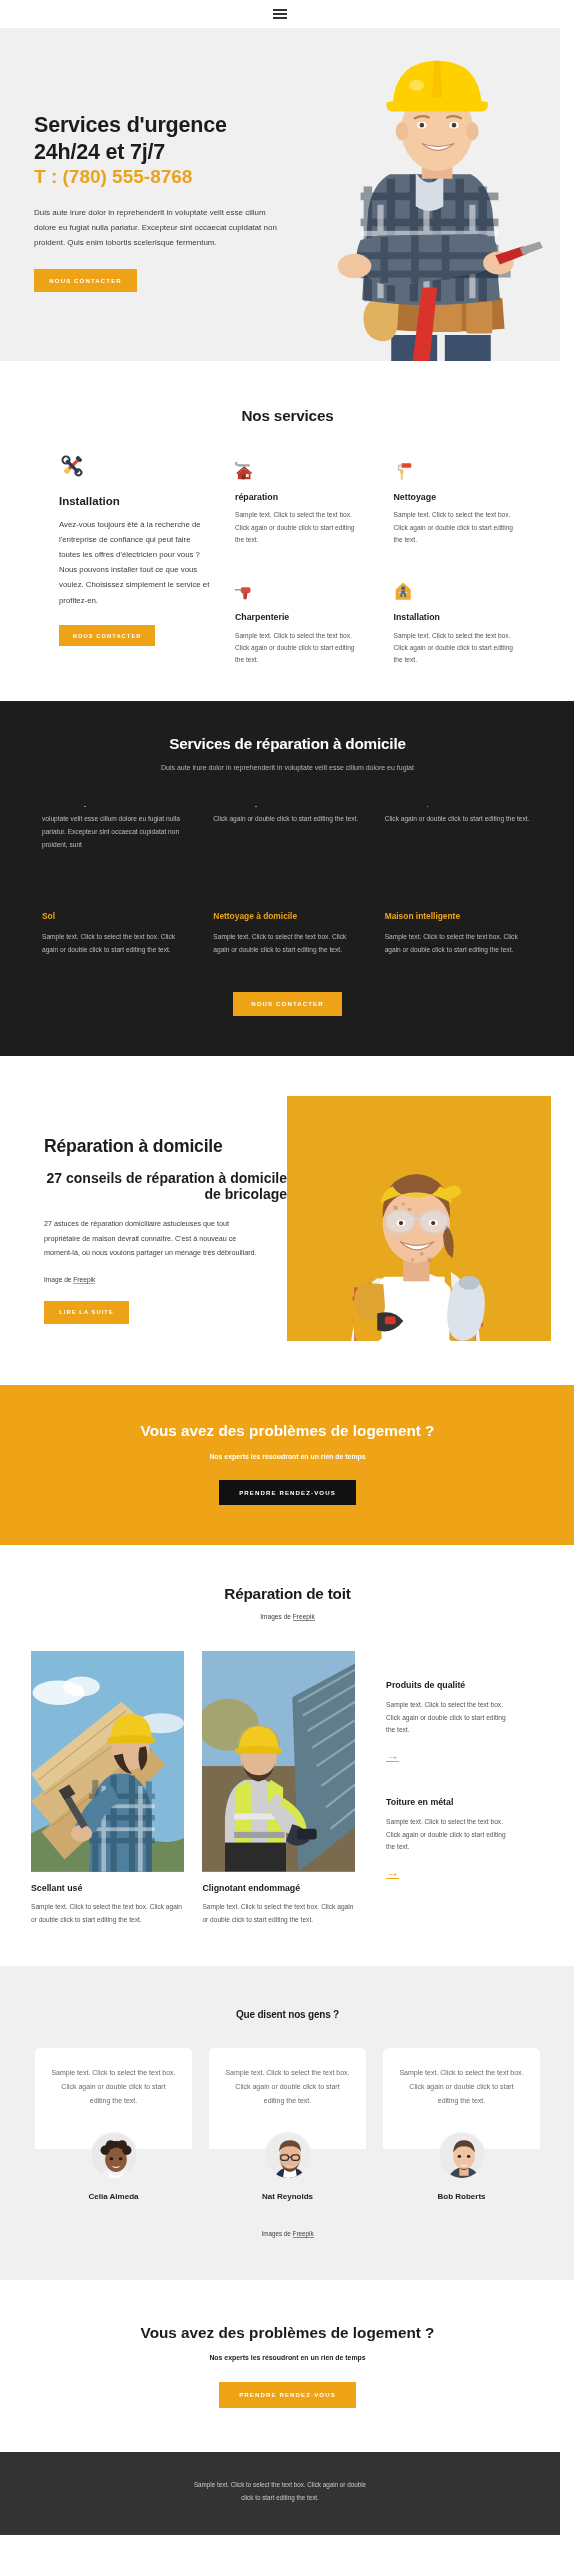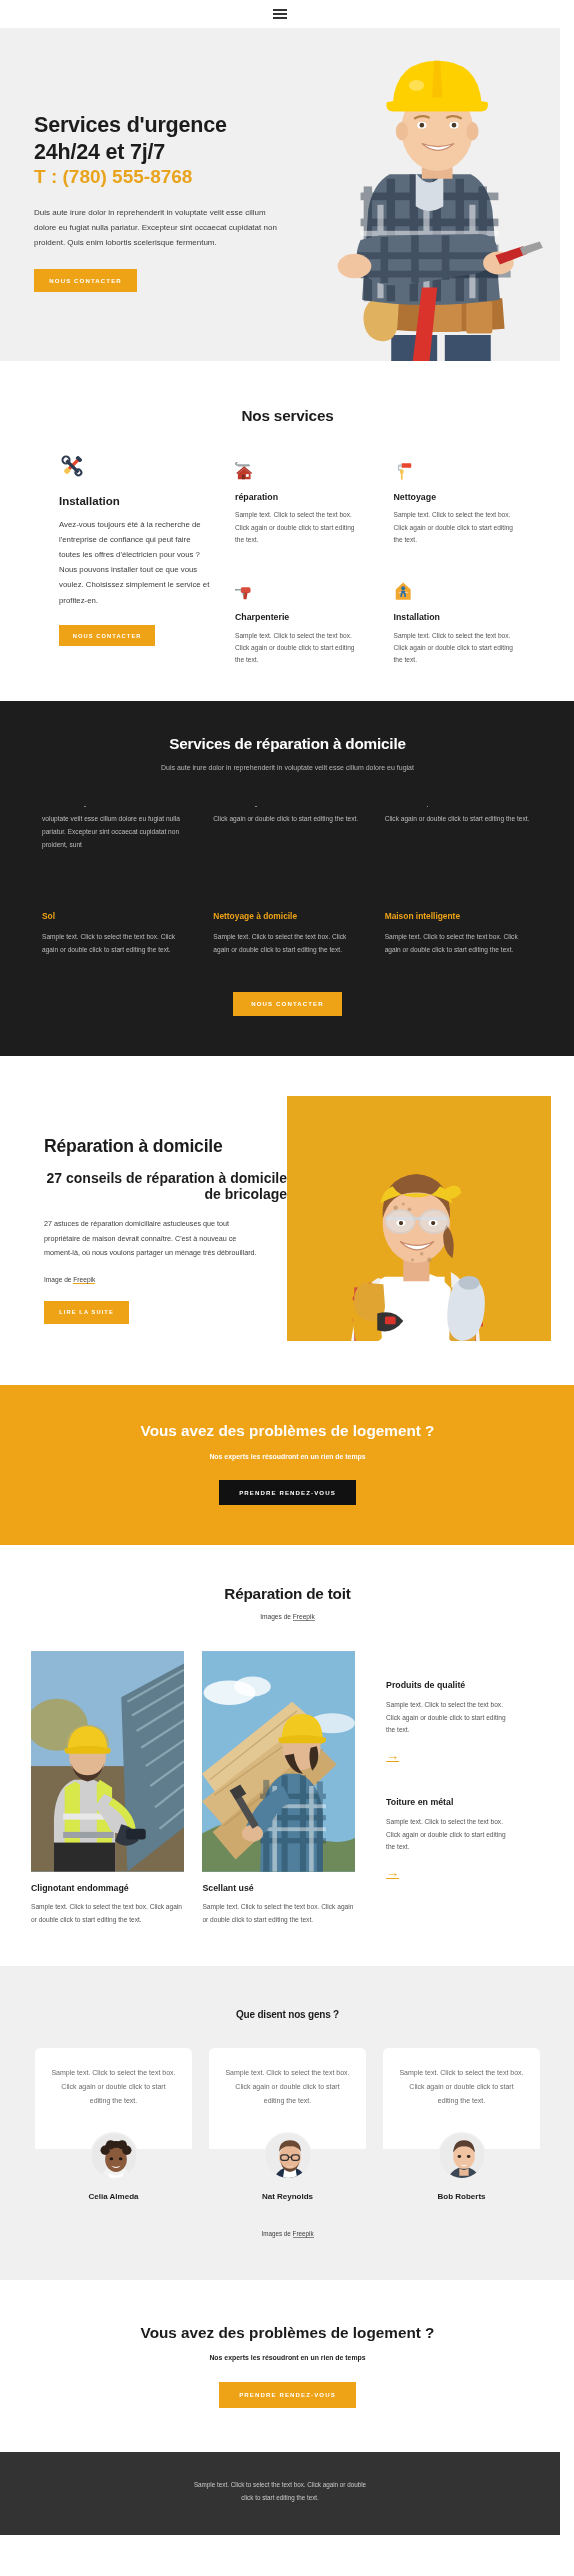--- a/index.html
+++ b/index.html
@@ -448,69 +448,20 @@
 
   <div class="section roof">
     <h2 class="sec-title">Réparation de toit</h2>
     <div class="sec-sub">
       <span>Images de </span><a href="#">Freepik</a>
     </div>
     <div class="roof-grid">
       <div class="roof-card">
         <div class="roof-img">
           <svg viewBox="0 0 200 288" width="153" height="221" aria-hidden="true">
-            <rect width="200" height="288" fill="#8fb8d6"></rect>
-            <rect y="150" width="200" height="138" fill="#7a6a4e"></rect>
-
-            <g>
-              <path d="M118 60 L200 16 L200 230 L126 288 Z" fill="#5f7d8c"></path>
-              <g stroke="#8aa6b3" stroke-width="3" fill="none">
-                <path d="M126 66 L200 24"></path>
-                  <path d="M132 84 L200 44"></path>
-                  <path d="M138 104 L200 66"></path>
-                <path d="M144 126 L200 90"></path>
-                  <path d="M150 150 L200 116"></path>
-                  <path d="M156 176 L200 144"></path>
-                <path d="M162 204 L200 174"></path>
-                  <path d="M168 232 L200 206"></path>
-              </g>
-            </g>
-
-            <ellipse cx="34" cy="96" rx="40" ry="34" fill="#a8a05e" opacity="0.85"></ellipse>
-            <ellipse cx="74" cy="120" rx="28" ry="24" fill="#b5ad6a" opacity="0.8"></ellipse>
-
-            <path d="M56 168 q-24 10 -26 50 l0 70 l80 0 l0 -70 q-4 -40 -28 -50 z" fill="#cfcfcf"></path>
-
-            <path d="M58 170 l-14 8 l0 90 l20 0 l0 -94 z" fill="#d8e84a"></path>
-            <path d="M90 168 l16 10 l0 88 l-20 0 l0 -92 z" fill="#d8e84a"></path>
-            <rect x="42" y="212" width="66" height="8" fill="#e8e8e8"></rect>
-            <rect x="42" y="236" width="66" height="8" fill="#9aa0a6"></rect>
-
-            <path d="M96 186 q30 16 36 46 q-14 12 -28 2 q-10 -22 -22 -30 z" fill="#cfcfcf"></path>
-            <path d="M104 196 q26 16 28 38" stroke="#d8e84a" stroke-width="10" fill="none"></path>
-
-            <path d="M118 226 q20 4 22 22 q-16 12 -30 0 z" fill="#2f3640"></path>
-            <rect x="124" y="232" width="26" height="14" rx="4" fill="#1f2630"></rect>
-
-            <ellipse cx="74" cy="138" rx="24" ry="27" fill="#e2b893"></ellipse>
-            <path d="M52 146 q6 22 22 24 q16 -2 22 -24 q-6 16 -22 16 q-16 0 -22 -16 z" fill="#4a3528"></path>
-
-            <path d="M48 128 q2 -30 26 -30 q24 0 26 30 z" fill="#f2c91f"></path>
-            <path d="M44 127 q30 -7 60 0 q1 7 -5 7 l-50 0 q-6 0 -5 -7 z" fill="#e8bd10"></path>
-
-            <rect x="30" y="250" width="80" height="38" fill="#2b2b2b"></rect>
-          </svg>
-        </div>
-        <h4>Clignotant endommagé</h4>
-        <p>Sample text. Click to select the text box. Click again or double click to start editing the text.</p>
-      </div>
-
-      <div class="roof-card">
-        <div class="roof-img">
-          <svg viewBox="0 0 200 288" width="153" height="221" aria-hidden="true">
             <rect width="200" height="288" fill="#83bada"></rect>
 
             <ellipse cx="36" cy="54" rx="34" ry="16" fill="#ffffff" opacity="0.85"></ellipse>
             <ellipse cx="66" cy="46" rx="24" ry="13" fill="#ffffff" opacity="0.8"></ellipse>
             <ellipse cx="170" cy="94" rx="30" ry="13" fill="#ffffff" opacity="0.7"></ellipse>
 
             <path d="M0 238 q60 -34 120 -4 q50 24 80 10 L200 288 L0 288 Z" fill="#6f8a5a"></path>
 
             <g>
               <path d="M0 160 L118 66 L150 94 L26 196 Z" fill="#e3c894"></path>
@@ -548,20 +499,69 @@
 
             <ellipse cx="130" cy="126" rx="25" ry="29" fill="#e2b893"></ellipse>
             <path d="M108 136 q8 22 24 24 q-10 -10 -12 -26 z" fill="#3d2c20"></path>
             <path d="M150 124 q6 20 -6 32 q-6 -16 -2 -30 z" fill="#3d2c20"></path>
 
             <path d="M104 114 q2 -32 27 -32 q25 0 27 32 z" fill="#f2c91f"></path>
             <path d="M100 113 q31 -7 62 0 q1 7 -5 7 l-52 0 q-6 0 -5 -7 z" fill="#e8bd10"></path>
           </svg>
         </div>
         <h4>Scellant usé</h4>
+        <p>Sample text. Click to select the text box. Click again or double click to start editing the text.</p>
+      </div>
+
+      <div class="roof-card">
+        <div class="roof-img">
+          <svg viewBox="0 0 200 288" width="153" height="221" aria-hidden="true">
+            <rect width="200" height="288" fill="#8fb8d6"></rect>
+            <rect y="150" width="200" height="138" fill="#7a6a4e"></rect>
+
+            <g>
+              <path d="M118 60 L200 16 L200 230 L126 288 Z" fill="#5f7d8c"></path>
+              <g stroke="#8aa6b3" stroke-width="3" fill="none">
+                <path d="M126 66 L200 24"></path>
+                  <path d="M132 84 L200 44"></path>
+                  <path d="M138 104 L200 66"></path>
+                <path d="M144 126 L200 90"></path>
+                  <path d="M150 150 L200 116"></path>
+                  <path d="M156 176 L200 144"></path>
+                <path d="M162 204 L200 174"></path>
+                  <path d="M168 232 L200 206"></path>
+              </g>
+            </g>
+
+            <ellipse cx="34" cy="96" rx="40" ry="34" fill="#a8a05e" opacity="0.85"></ellipse>
+            <ellipse cx="74" cy="120" rx="28" ry="24" fill="#b5ad6a" opacity="0.8"></ellipse>
+
+            <path d="M56 168 q-24 10 -26 50 l0 70 l80 0 l0 -70 q-4 -40 -28 -50 z" fill="#cfcfcf"></path>
+
+            <path d="M58 170 l-14 8 l0 90 l20 0 l0 -94 z" fill="#d8e84a"></path>
+            <path d="M90 168 l16 10 l0 88 l-20 0 l0 -92 z" fill="#d8e84a"></path>
+            <rect x="42" y="212" width="66" height="8" fill="#e8e8e8"></rect>
+            <rect x="42" y="236" width="66" height="8" fill="#9aa0a6"></rect>
+
+            <path d="M96 186 q30 16 36 46 q-14 12 -28 2 q-10 -22 -22 -30 z" fill="#cfcfcf"></path>
+            <path d="M104 196 q26 16 28 38" stroke="#d8e84a" stroke-width="10" fill="none"></path>
+
+            <path d="M118 226 q20 4 22 22 q-16 12 -30 0 z" fill="#2f3640"></path>
+            <rect x="124" y="232" width="26" height="14" rx="4" fill="#1f2630"></rect>
+
+            <ellipse cx="74" cy="138" rx="24" ry="27" fill="#e2b893"></ellipse>
+            <path d="M52 146 q6 22 22 24 q16 -2 22 -24 q-6 16 -22 16 q-16 0 -22 -16 z" fill="#4a3528"></path>
+
+            <path d="M48 128 q2 -30 26 -30 q24 0 26 30 z" fill="#f2c91f"></path>
+            <path d="M44 127 q30 -7 60 0 q1 7 -5 7 l-50 0 q-6 0 -5 -7 z" fill="#e8bd10"></path>
+
+            <rect x="30" y="250" width="80" height="38" fill="#2b2b2b"></rect>
+          </svg>
+        </div>
+        <h4>Clignotant endommagé</h4>
         <p>Sample text. Click to select the text box. Click again or double click to start editing the text.</p>
       </div>
 
       <div class="roof-side">
         <h4>Produits de qualité</h4>
         <p>Sample text. Click to select the text box. Click again or double click to start editing the text.</p>
         <a href="#" class="arrow">→</a>
         <h4>Toiture en métal</h4>
         <p>Sample text. Click to select the text box. Click again or double click to start editing the text.</p>
         <a href="#" class="arrow">→</a>

